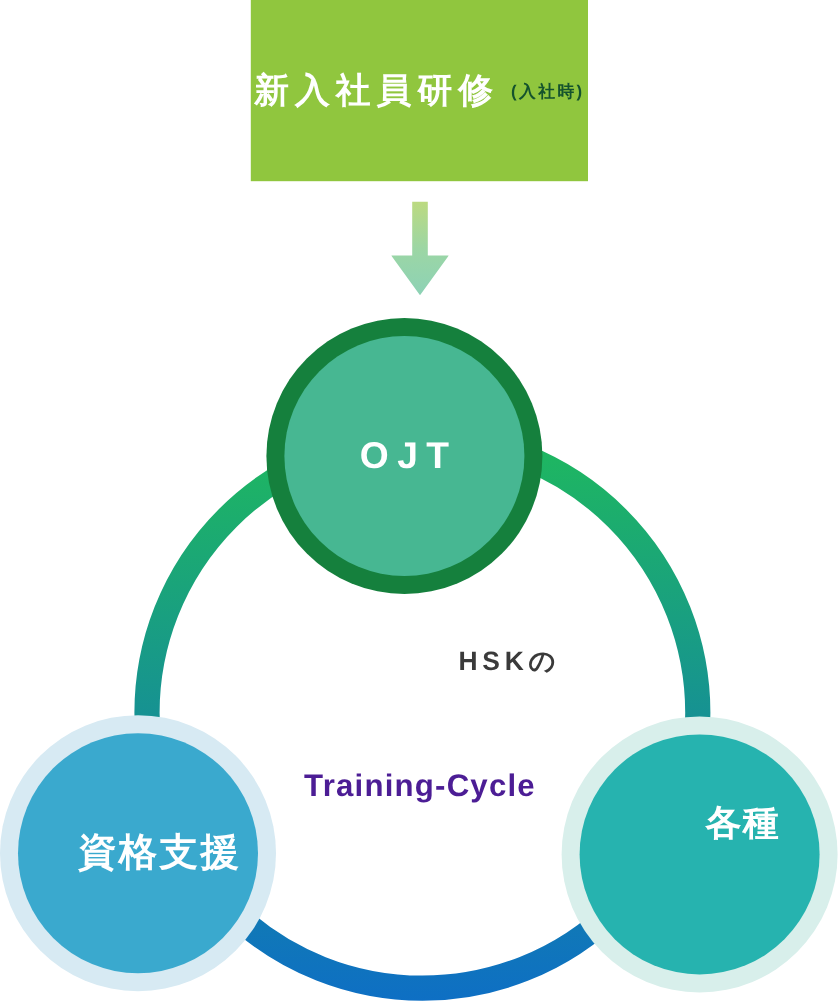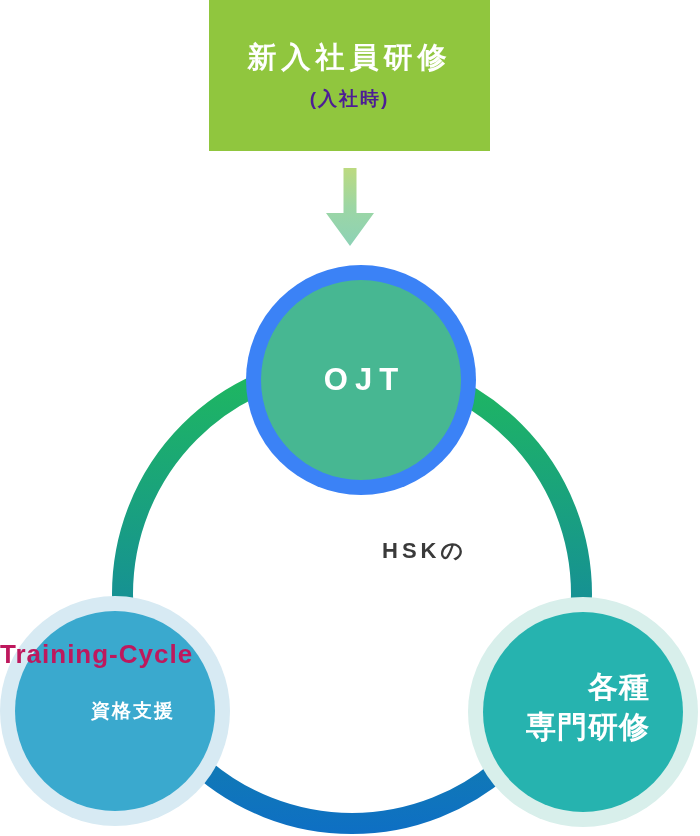--- a/index.html
+++ b/index.html
@@ -13,36 +13,36 @@
     font-family: "Liberation Sans", "DejaVu Sans", sans-serif;
   }
 
   
   .top-box {
     position: absolute;
     left: 209px; top: 0;
     width: 281px; height: 151px;
     background: #90C63E;
     display: flex;
-    flex-direction: column;
+    flex-direction: row;
     align-items: center;
     justify-content: center;
     gap: 10px;
   }
   .top-box-title {
     color: #ffffff;
     font-size: 29px;
     font-weight: bold;
     letter-spacing: 5px;
     line-height: 36px;
     white-space: nowrap;
   }
   .top-box-subtitle {
-    color: #4c1d95;
-    font-size: 19px;
+    color: #14532d;
+    font-size: 14px;
     font-weight: bold;
     letter-spacing: 2px;
     line-height: 28px;
     white-space: nowrap;
   }
 
   
   .arrow-svg { position: absolute; left: 326px; top: 168px; }
   .ring-svg  { position: absolute; left: 0; top: 0; }
 
@@ -56,34 +56,34 @@
     justify-content: center;
   }
   .node-inner {
     width: 200px; height: 200px;
     border-radius: 50%;
     display: flex;
     align-items: center;
     justify-content: center;
     position: relative;
   }
-  .node-ojt   { left: 246px; top: 265px; background: #3b82f6; }
+  .node-ojt   { left: 222px; top: 265px; background: #15803d; }
   .node-left  { left: 0;     top: 596px; background: #D7EAF3; }
   .node-right { left: 468px; top: 597px; background: #D8EFEB; }
   .node-ojt  .node-inner { background: #47B792; }
   .node-left .node-inner { background: #3AA9CE; }
   .node-right .node-inner { background: #26B3AF; }
 
   .node-label {
     color: #ffffff;
     font-weight: bold;
     white-space: nowrap;
   }
   .ojt-label  { font-size: 31px; letter-spacing: 7px; padding-left: 7px; }
-  .left-label { font-size: 19px; letter-spacing: 2px; margin-left: 36px; }
+  .left-label { font-size: 32px; letter-spacing: 2px; margin-left: 36px; }
   .right-label {
     position: absolute;
     right: 33px; top: 55px;
     text-align: right;
     color: #ffffff;
     font-weight: bold;
     font-size: 30px;
     letter-spacing: 1px;
     line-height: 40px;
     white-space: nowrap;
@@ -98,21 +98,22 @@
     font-size: 22px;
     font-weight: bold;
     letter-spacing: 4px;
     line-height: 44px;
     white-space: nowrap;
   }
   .center-subtitle {
     position: absolute;
     left: 0; top: 639px;
     width: 700px;
-    color: #be185d;
+    text-align: center;
+    color: #4c1d95;
     font-size: 26px;
     font-weight: bold;
     letter-spacing: 1px;
     white-space: nowrap;
   }
 </style>
 </head>
 <body>
 
 <div class="stage">
@@ -153,21 +154,20 @@
   <div class="node node-left">
     <div class="node-inner">
       <span class="node-label left-label">資格支援</span>
     </div>
   </div>
 
   <div class="node node-right">
     <div class="node-inner">
       <div class="right-label">
         <div>各種</div>
-        <div>専門研修</div>
       </div>
     </div>
   </div>
 
   <div class="center-title">
     <div>HSKの</div>
   </div>
   <div class="center-subtitle">Training-Cycle</div>
 
 </div>

